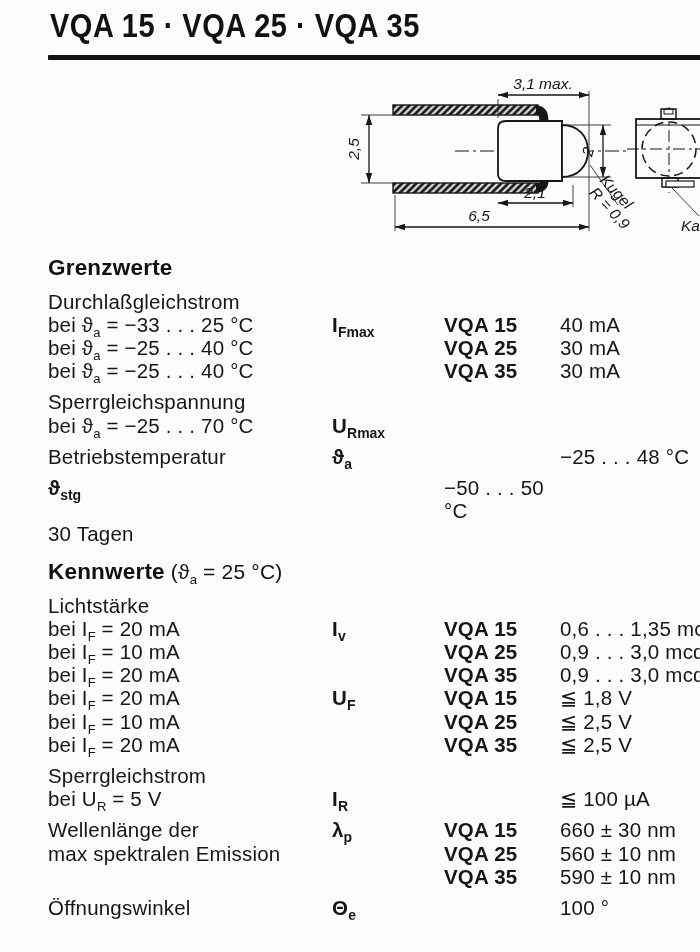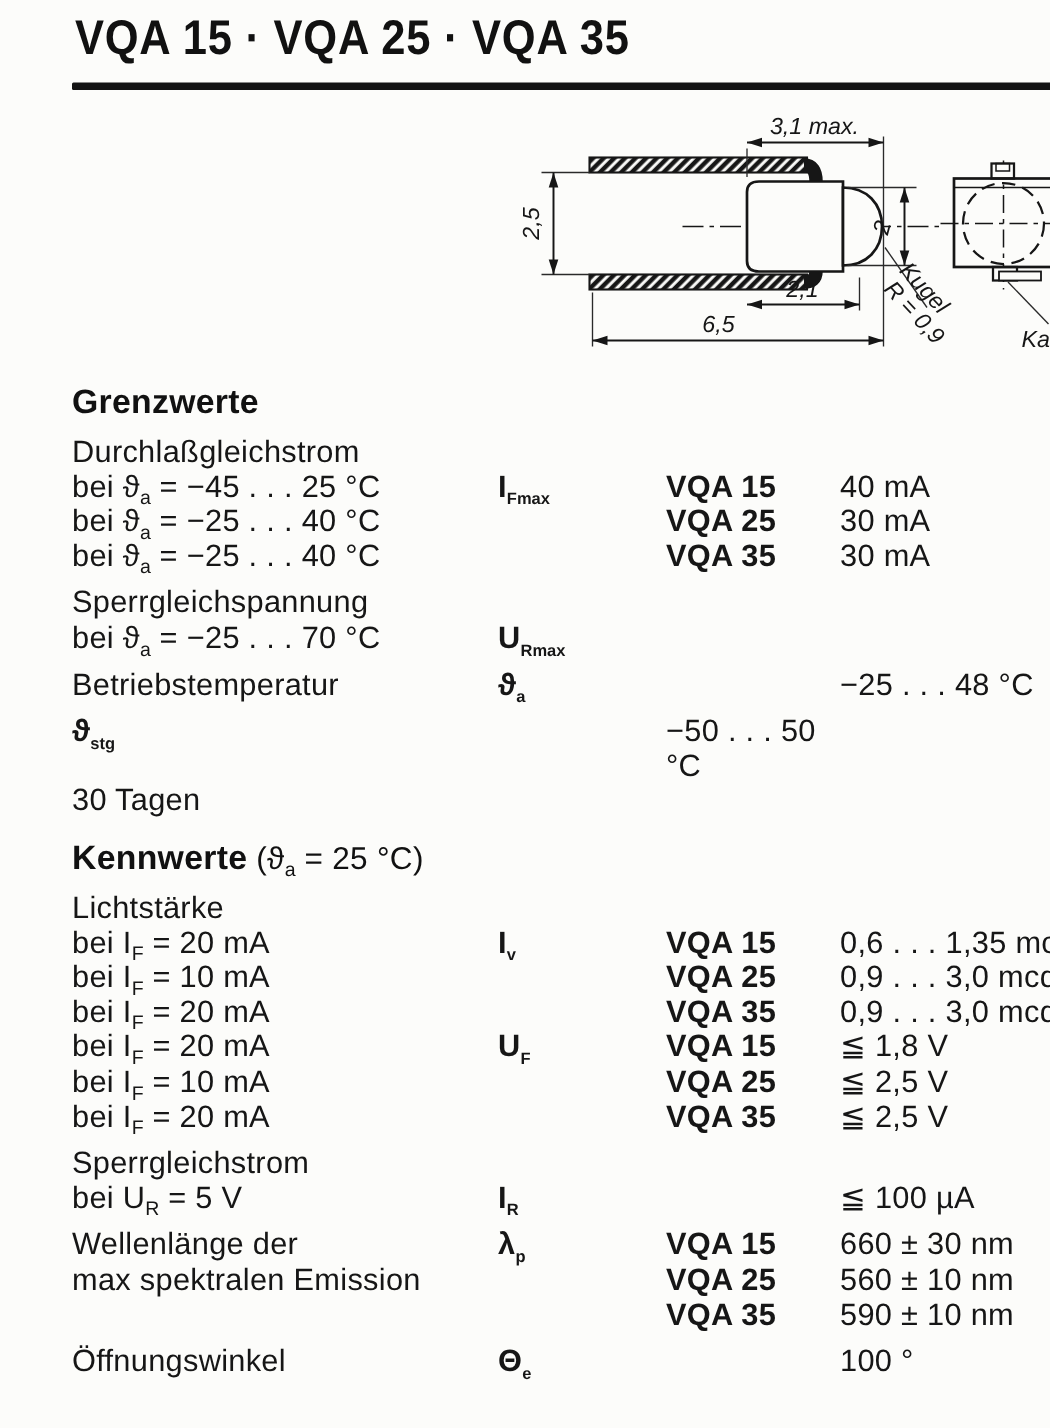--- a/index.html
+++ b/index.html
@@ -35,21 +35,21 @@
   #characteristics h2.sec { margin-top:13px; }
   h2.sec .n { font-weight:normal; font-size:21px; }
   .row {
     display:grid; grid-template-columns:284px 112px 116px auto;
     font-size:20.5px; line-height:23.2px; letter-spacing:0.2px;
   }
   .row.gs { margin-top:8px; }
   .c2, .c3 { font-weight:bold; }
   .c4 { }
   sub { font-size:13px; line-height:0; letter-spacing:0; }
-  .c2 sub { font-size:11px; }
+  .c2 sub { font-size:14px; }
 </style>
 </head>
 <body>
 
 <div class="page">
 
   <h1 class="title">VQA 15 · VQA 25 · VQA 35</h1>
   <div class="rule"></div>
 
   <div class="figure">
@@ -137,21 +137,21 @@
   <section id="limits">
     <h2 class="sec">Grenzwerte</h2>
 
     <div class="row">
         <div class="c1"><span>Durchlaßgleichstrom</span></div>
         <div class="c2"></div>
         <div class="c3"></div>
         <div class="c4"></div>
       </div>
     <div class="row">
-        <div class="c1"><span>bei </span><span>ϑ</span><sub>a</sub><span> = −45 . . . 25 °C</span></div>
+        <div class="c1"><span>bei </span><span>ϑ</span><sub>a</sub><span> = −33 . . . 25 °C</span></div>
         <div class="c2"><span>I</span><sub>Fmax</sub></div>
         <div class="c3">VQA 15</div>
         <div class="c4">40 mA</div>
       </div>
     <div class="row">
         <div class="c1"><span>bei </span><span>ϑ</span><sub>a</sub><span> = −25 . . . 40 °C</span></div>
         <div class="c2"></div>
         <div class="c3">VQA 25</div>
         <div class="c4">30 mA</div>
       </div>

